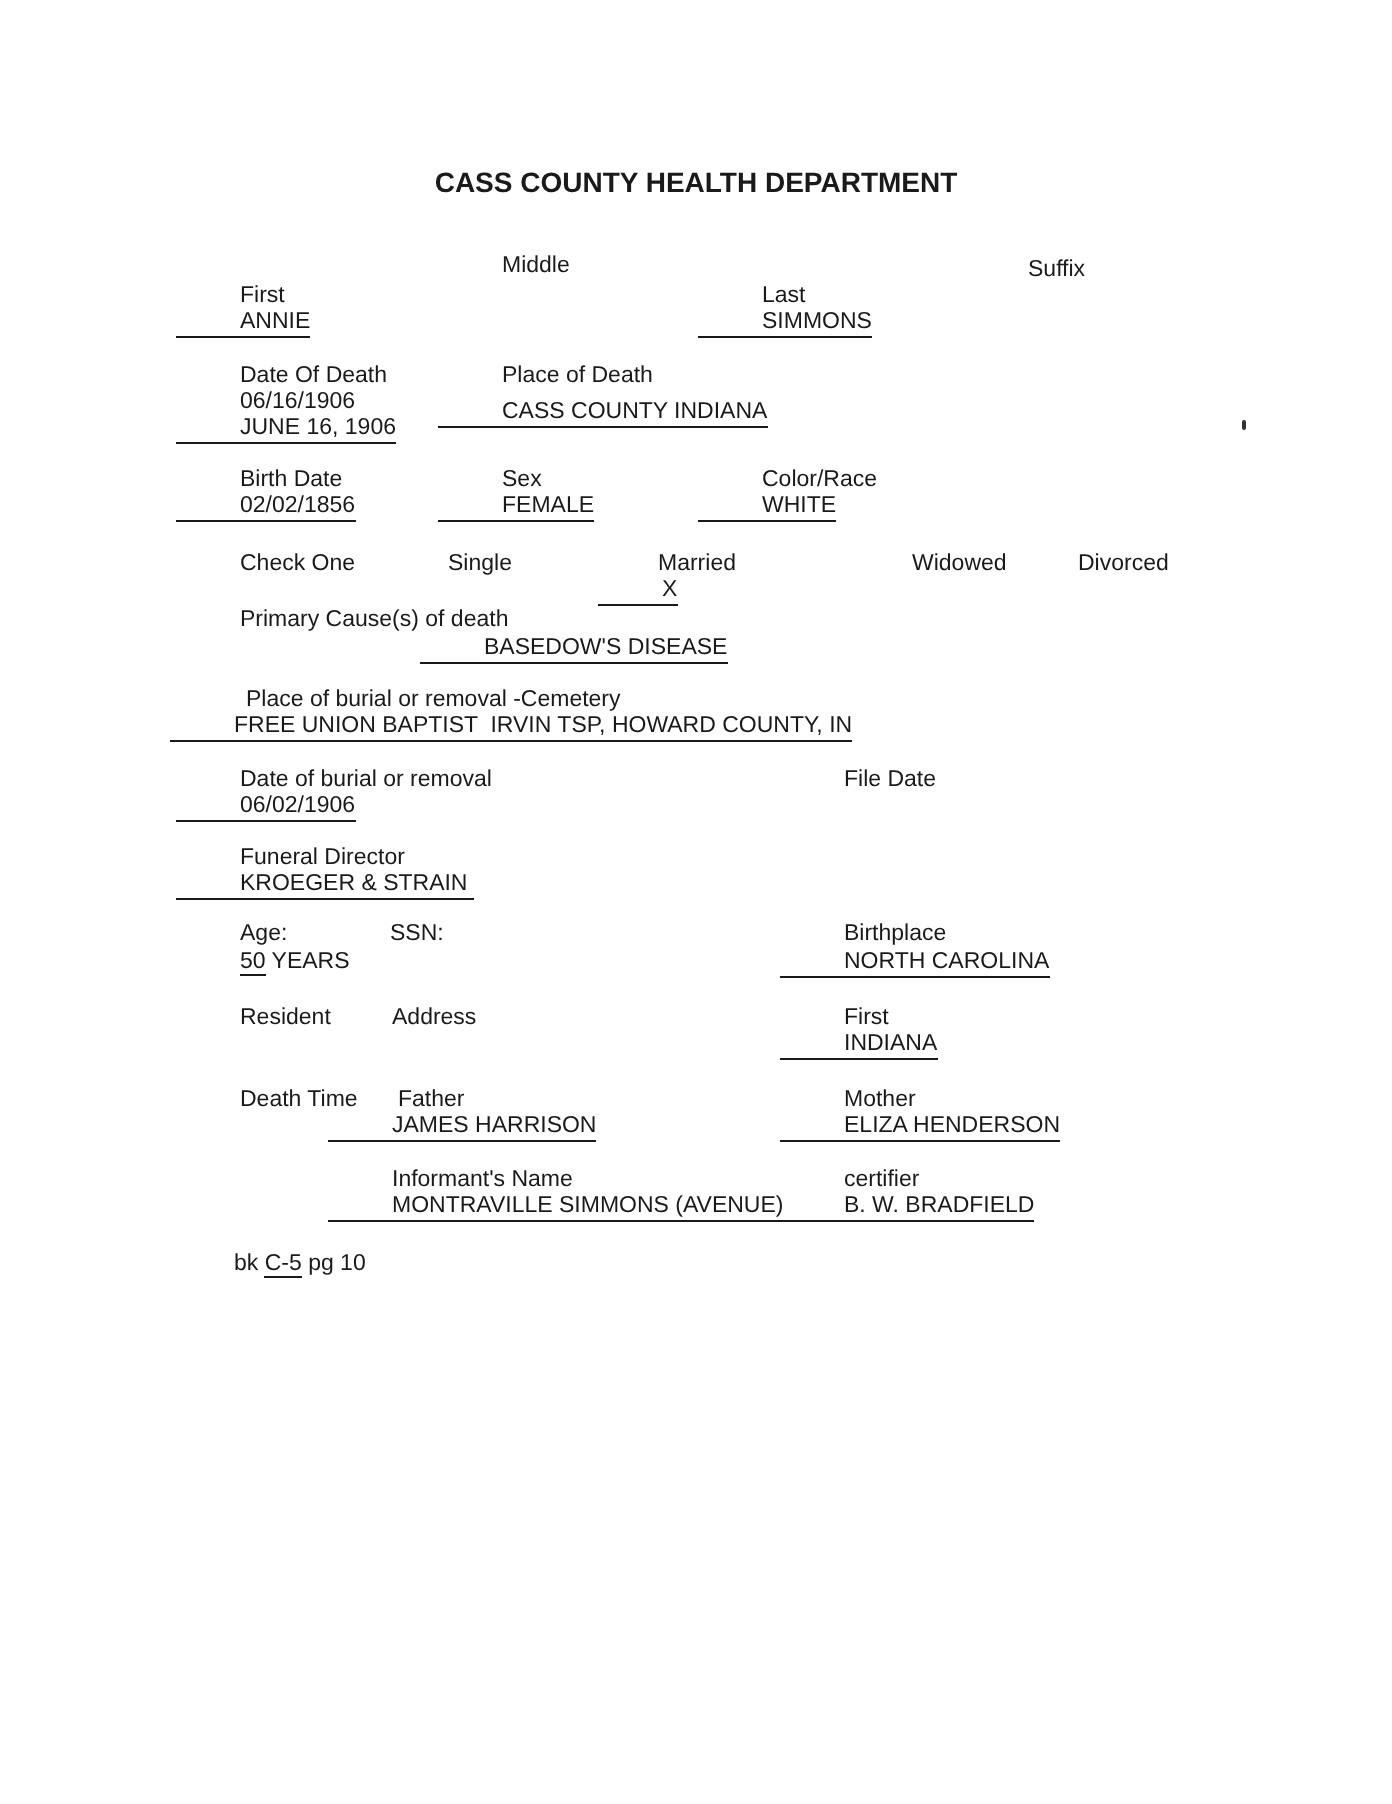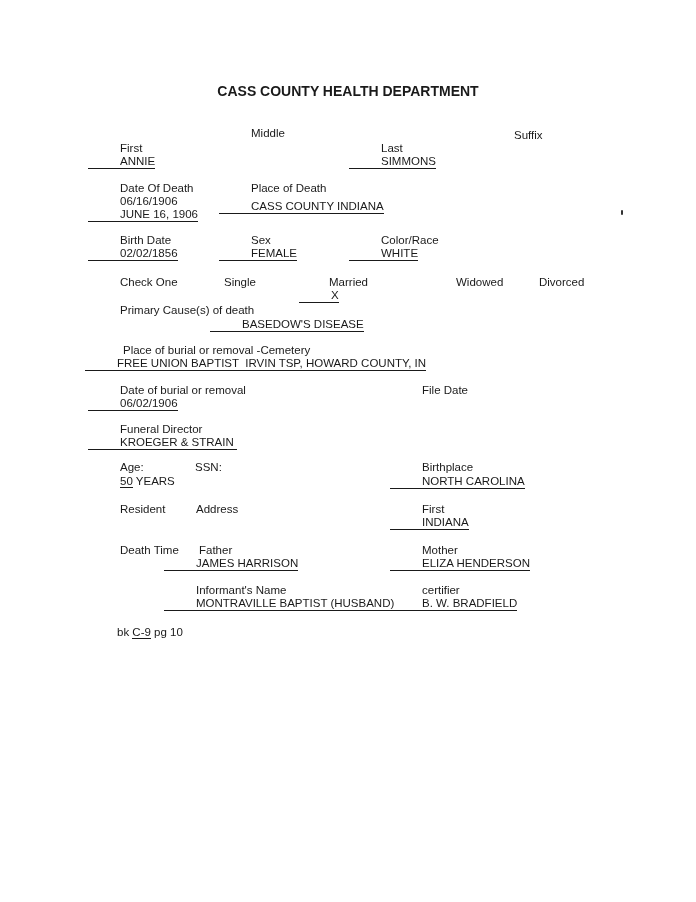--- a/index.html
+++ b/index.html
@@ -79,18 +79,18 @@
   <span class="t u" style="left:390px;top:515px">INDIANA</span>
 
   <span class="t" style="left:88px;top:543px">Death Time</span>
   <span class="t" style="left:167px;top:543px">Father</span>
   <span class="t" style="left:390px;top:543px">Mother</span>
   <span class="t u" style="left:164px;top:556px">JAMES HARRISON</span>
   <span class="t u" style="left:390px;top:556px">ELIZA HENDERSON</span>
 
   <span class="t" style="left:164px;top:583px">Informant's Name</span>
   <span class="t" style="left:390px;top:583px">certifier</span>
-  <span class="t u" style="left:164px;top:596px">MONTRAVILLE BAPTIST (HUSBAND)</span>
+  <span class="t u" style="left:164px;top:596px">MONTRAVILLE SIMMONS (AVENUE)</span>
   <span class="t u" style="left:390px;top:596px">B. W. BRADFIELD</span>
 
-  <span class="t" style="left:85px;top:625px"><span>bk </span><span class="u">C-9</span><span> pg 10</span></span>
+  <span class="t" style="left:85px;top:625px"><span>bk </span><span class="u">C-5</span><span> pg 10</span></span>
 
 </div>
 
 </body></html>

